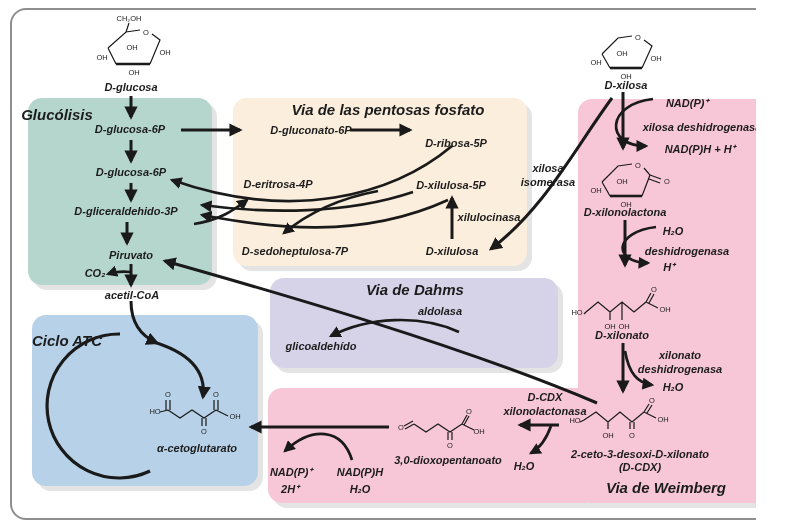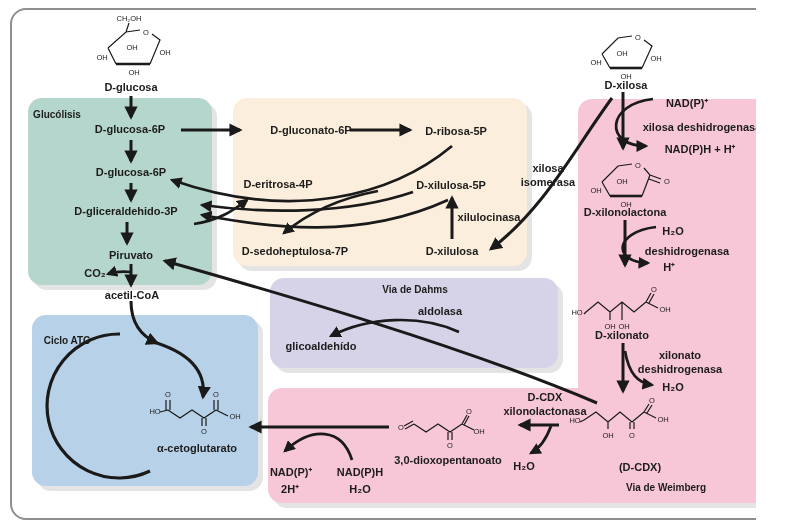--- a/index.html
+++ b/index.html
@@ -1,23 +1,23 @@
 <!DOCTYPE html>
 <html><head>
 <meta charset="utf-8">
 <style>
   html,body{margin:0;padding:0;background:#fff;}
   #canvas{position:relative;width:756px;height:529px;background:#fff;overflow:hidden;
           font-family:"Liberation Sans",sans-serif;}
   #frame{position:absolute;left:10px;top:8px;width:774px;height:508px;border:2px solid #8f8f8f;border-radius:16px;}
   .box{position:absolute;border-radius:14px;box-shadow:5px 5px 0 #e4e4e4;}
   .lbl{position:absolute;transform:translate(-50%,-50%);font-weight:bold;font-size:11px;line-height:1.25;
-       color:#1c1c1c;white-space:nowrap;text-align:center;}
+       color:#1c1c1c;white-space:nowrap;text-align:center;font-style:italic;}
   .pre{white-space:pre-line;}
-  .ttl{font-size:10px;}
+  .ttl{font-size:15px;}
   svg{position:absolute;left:0;top:0;}
   .arrow{stroke:#1a1a1a;fill:none;}
   .struct{stroke:#1a1a1a;stroke-width:1.2;fill:none;}
   .structBold{stroke:#1a1a1a;stroke-width:2.6;fill:none;}
   .atom{font:7.5px "Liberation Sans",sans-serif;fill:#1a1a1a;text-anchor:middle;}
 </style>
 </head>
 <body>
 
 <div id="canvas">
@@ -131,33 +131,34 @@
       <path class="struct" d="M10,26 L18,24 M16,24 L16,14 M20,24 L20,14 M18,24 L30,32 L42,24 L54,32 L66,24 M52,32 L52,40 M56,32 L56,40 M64,24 L64,14 M68,24 L68,14 M66,24 L78,30"></path>
       <text class="atom" x="5" y="28">HO</text>
       <text class="atom" x="18" y="11">O</text>
       <text class="atom" x="54" y="48">O</text>
       <text class="atom" x="66" y="11">O</text>
       <text class="atom" x="85" y="33">OH</text>
     </g>
   </svg>
 
   <div class="lbl ttl" style="left:57px;top:115px">Glucólisis</div>
+  <div class="lbl ttl" style="left:388px;top:110px">Via de las pentosas fosfato</div>
   <div class="lbl ttl" style="left:415px;top:290px">Via de Dahms</div>
   <div class="lbl ttl" style="left:67px;top:341px">Ciclo ATC</div>
   <div class="lbl ttl" style="left:666px;top:488px">Via de Weimberg</div>
 
   <div class="lbl" style="left:131px;top:88px">D-glucosa</div>
   <div class="lbl" style="left:130px;top:130px">D-glucosa-6P</div>
   <div class="lbl" style="left:131px;top:173px">D-glucosa-6P</div>
   <div class="lbl" style="left:126px;top:212px">D-gliceraldehido-3P</div>
   <div class="lbl" style="left:131px;top:256px">Piruvato</div>
   <div class="lbl" style="left:95px;top:274px">CO₂</div>
   <div class="lbl" style="left:132px;top:296px">acetil-CoA</div>
   <div class="lbl" style="left:311px;top:131px">D-gluconato-6P</div>
-  <div class="lbl" style="left:456px;top:132px">D-ribosa-5P</div>
+  <div class="lbl" style="left:456px;top:144px">D-ribosa-5P</div>
   <div class="lbl" style="left:278px;top:185px">D-eritrosa-4P</div>
   <div class="lbl" style="left:451px;top:186px">D-xilulosa-5P</div>
   <div class="lbl" style="left:489px;top:218px">xilulocinasa</div>
   <div class="lbl" style="left:295px;top:252px">D-sedoheptulosa-7P</div>
   <div class="lbl" style="left:452px;top:252px">D-xilulosa</div>
   <div class="lbl pre" style="left:548px;top:176px">xilosa
 isomerasa</div>
   <div class="lbl" style="left:440px;top:312px">aldolasa</div>
   <div class="lbl" style="left:321px;top:347px">glicoaldehído</div>
   <div class="lbl" style="left:197px;top:449px">α-cetoglutarato</div>
@@ -166,20 +167,21 @@
   <div class="lbl" style="left:702px;top:128px">xilosa deshidrogenasa</div>
   <div class="lbl" style="left:700px;top:150px">NAD(P)H + H⁺</div>
   <div class="lbl" style="left:625px;top:213px">D-xilonolactona</div>
   <div class="lbl" style="left:673px;top:232px">H₂O</div>
   <div class="lbl" style="left:687px;top:252px">deshidrogenasa</div>
   <div class="lbl" style="left:669px;top:268px">H⁺</div>
   <div class="lbl" style="left:622px;top:336px">D-xilonato</div>
   <div class="lbl pre" style="left:680px;top:363px">xilonato
 deshidrogenasa</div>
   <div class="lbl" style="left:673px;top:388px">H₂O</div>
+  <div class="lbl" style="left:640px;top:455px">2-ceto-3-desoxi-D-xilonato</div>
   <div class="lbl" style="left:640px;top:468px">(D-CDX)</div>
   <div class="lbl pre" style="left:545px;top:405px">D-CDX
 xilonolactonasa</div>
   <div class="lbl" style="left:524px;top:467px">H₂O</div>
   <div class="lbl" style="left:448px;top:461px">3,0-dioxopentanoato</div>
   <div class="lbl" style="left:291px;top:473px">NAD(P)⁺</div>
   <div class="lbl" style="left:290px;top:490px">2H⁺</div>
   <div class="lbl" style="left:360px;top:473px">NAD(P)H</div>
   <div class="lbl" style="left:360px;top:490px">H₂O</div>
 </div>

